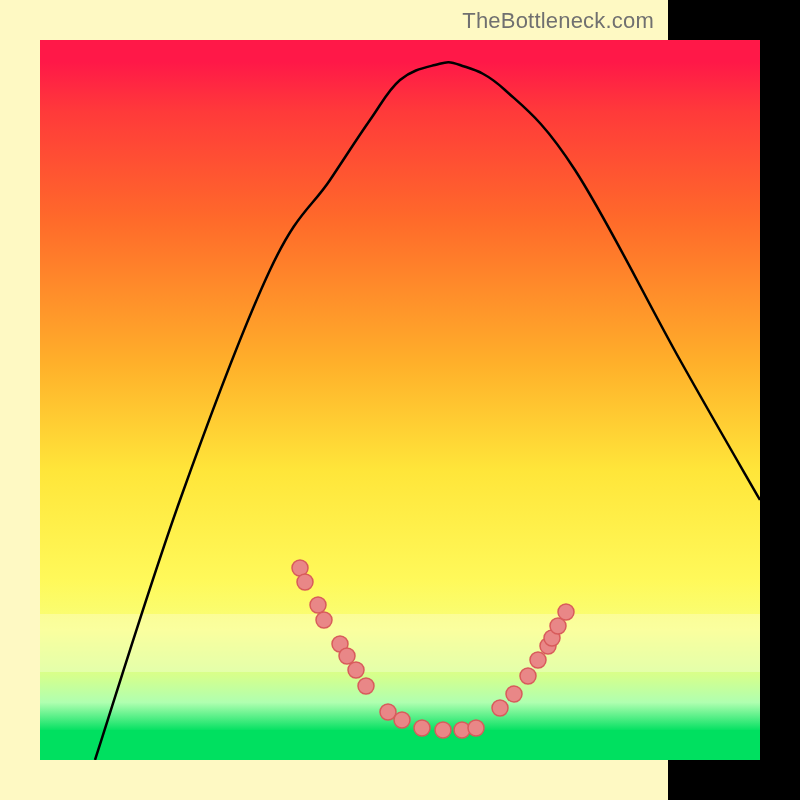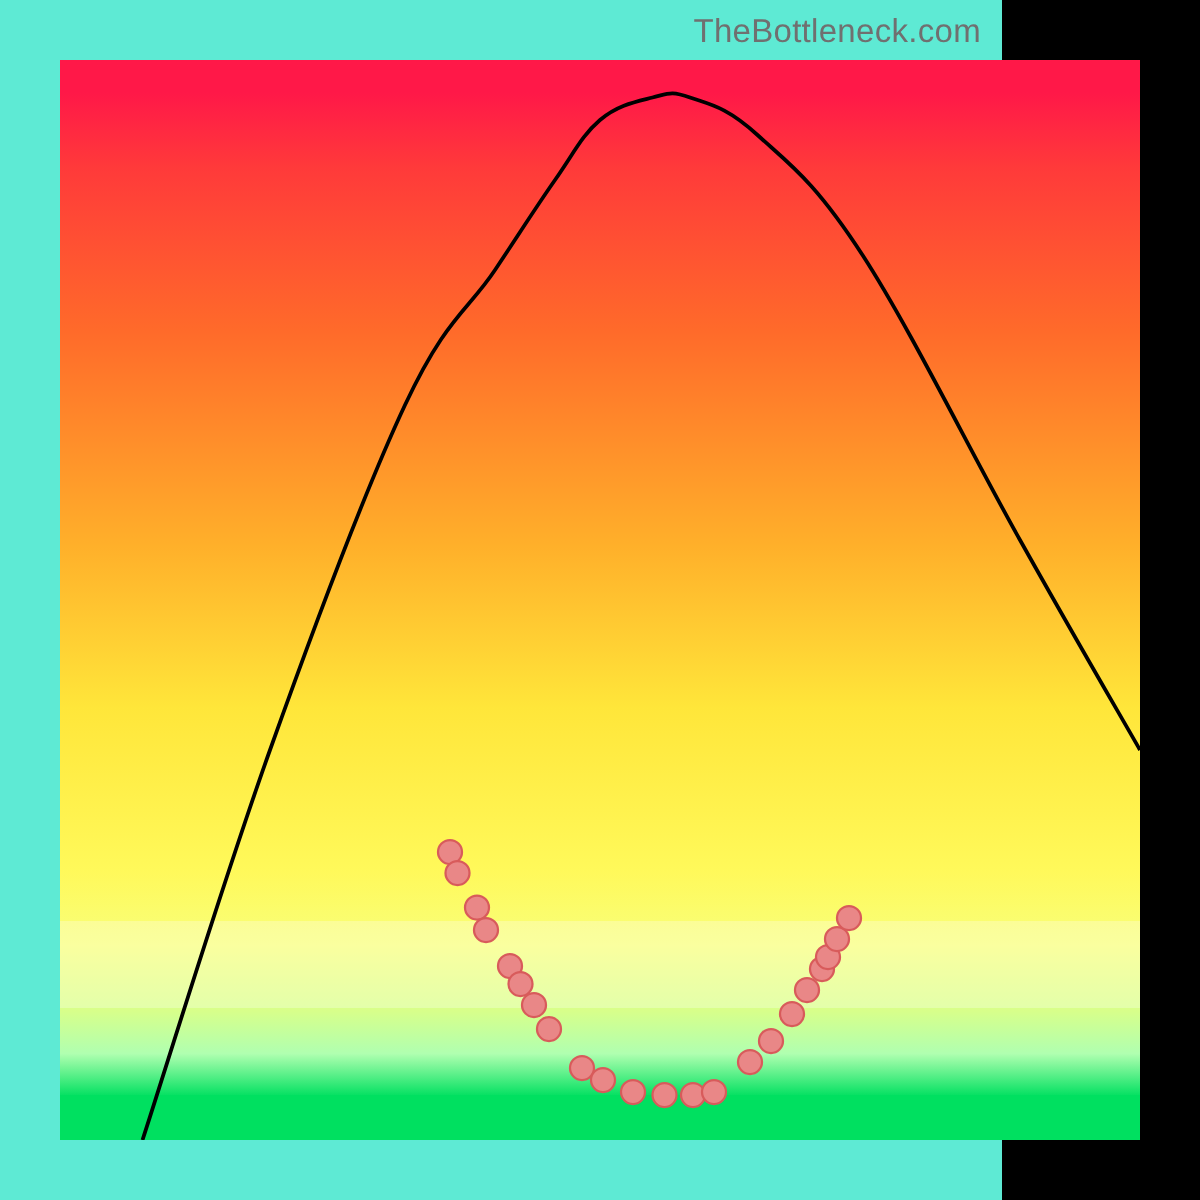--- a/index.html
+++ b/index.html
@@ -8,21 +8,21 @@
     width: 800px;
     height: 800px;
     background: #000;
     overflow: hidden;
     font-family: Arial, Helvetica, sans-serif;
   }
   .frame {
     position: relative;
     width: 668px;
     height: 800px;
-    background: #5eead4;
+    background: #fef9c3;
   }
   .plot {
     position: absolute;
     left: 40px;
     top: 40px;
     width: 720px;
     height: 720px;
     background: linear-gradient(to bottom,
       #ff1848 0%,
       #ff1848 3%,

